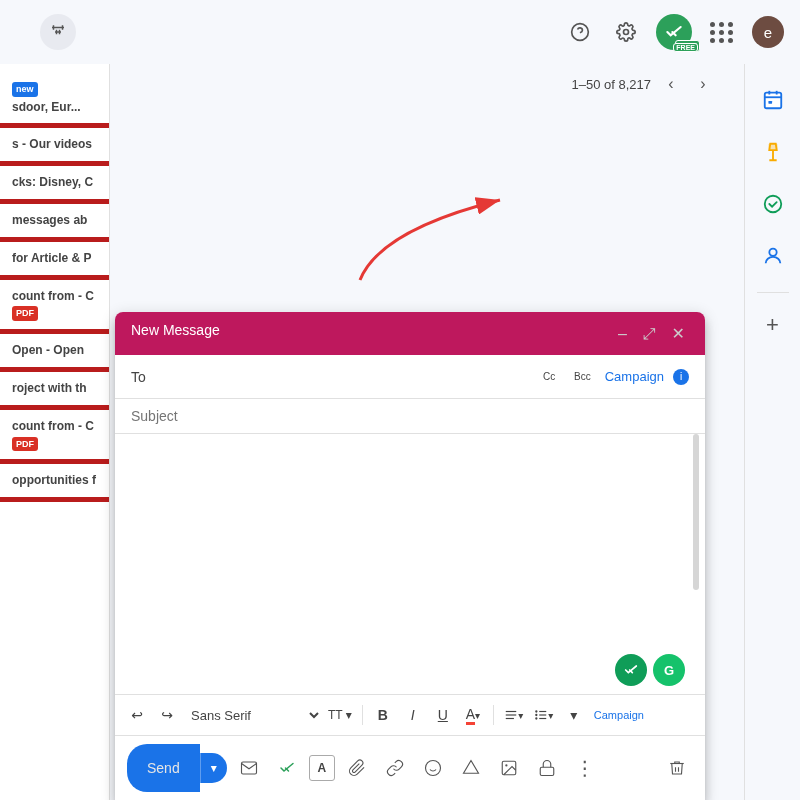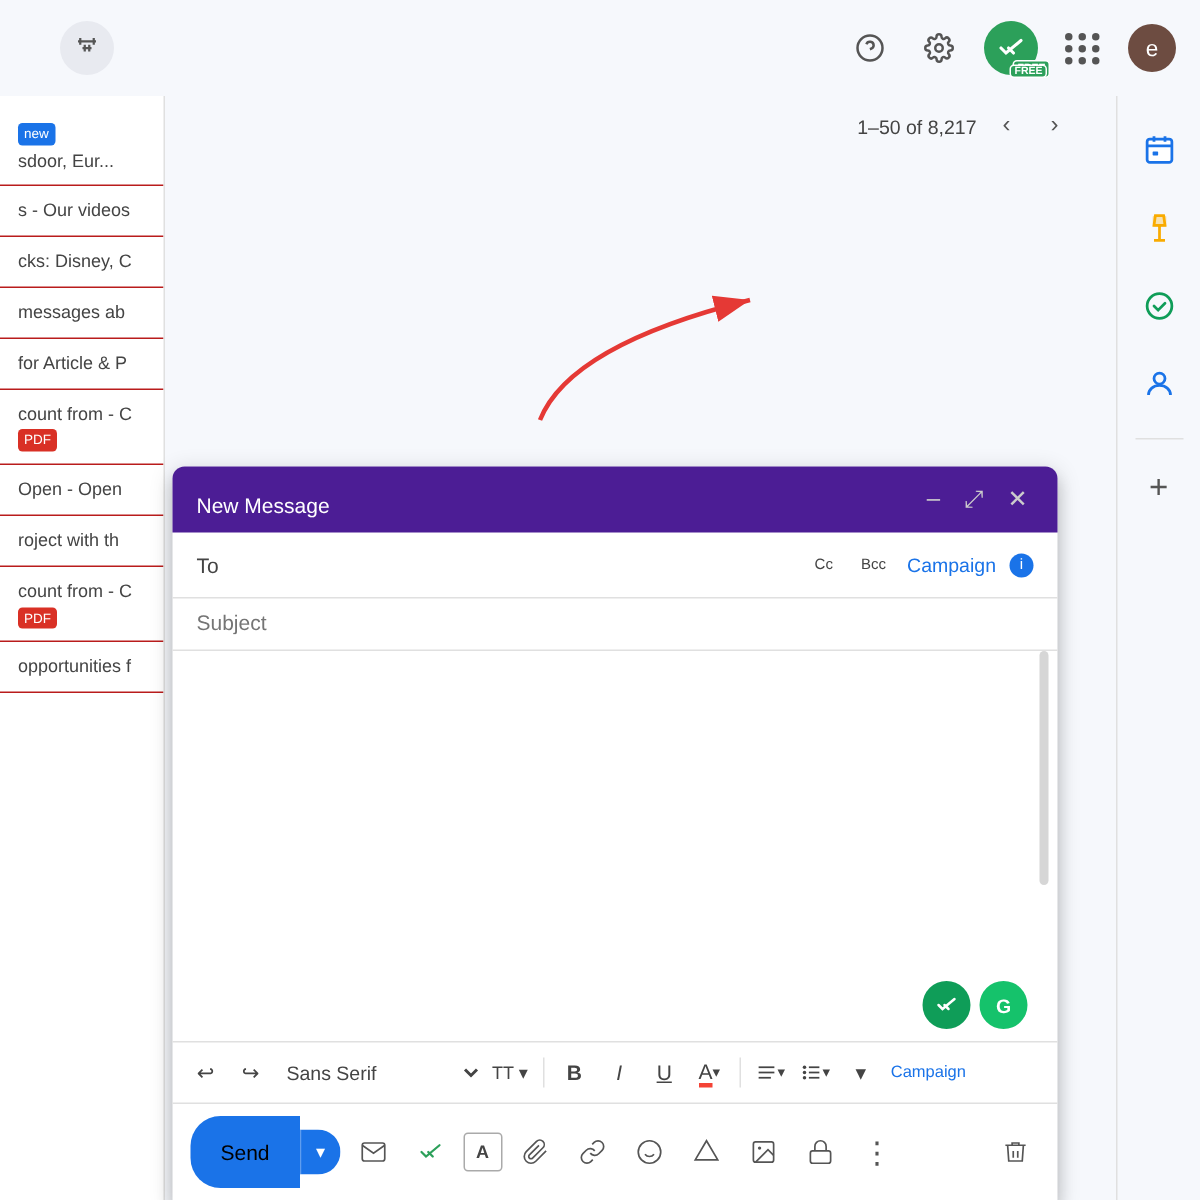--- a/index.html
+++ b/index.html
@@ -94,23 +94,24 @@
       width: 110px;
       background: #fff;
       border-right: 1px solid #e0e0e0;
       padding: 8px 0;
       overflow: hidden;
     }
     .email-item {
       padding: 8px 12px;
       font-size: 12px;
       color: #444;
-      border-bottom: 1px solid #b91c1c;
+      border-bottom: 5px solid #b91c1c;
       cursor: pointer;
       line-height: 1.4;
+      font-weight: bold;
     }
     .new-badge {
       display: inline-block;
       background: #1a73e8;
       color: #fff;
       font-size: 9px;
       padding: 1px 4px;
       border-radius: 3px;
       margin-bottom: 2px;
     }
@@ -186,25 +187,25 @@
       position: absolute;
       bottom: 0;
       left: 115px;
       width: 590px;
       background: #fff;
       border-radius: 8px 8px 0 0;
       box-shadow: 0 8px 10px 1px rgba(0,0,0,.14), 0 3px 14px 2px rgba(0,0,0,.12), 0 5px 5px -3px rgba(0,0,0,.2);
       z-index: 10;
     }
     .compose-header {
-      background: #4c1d95;
+      background: #be185d;
       border-radius: 8px 8px 0 0;
       padding: 10px 16px;
       display: flex;
-      align-items: flex-end;
+      align-items: flex-start;
       justify-content: space-between;
       cursor: pointer;
     }
     .compose-title {
       color: #fff;
       font-size: 14px;
       font-weight: 500;
     }
     .compose-header-actions {
       display: flex; gap: 8px; align-items: center;
@@ -364,21 +365,21 @@
       padding: 8px 12px;
       gap: 6px;
       border-top: 1px solid #e0e0e0;
     }
     .send-btn-group {
       display: flex;
       align-items: center;
     }
     .send-btn {
       background: #1a73e8;
-      color: #000000;
+      color: #e5e5e5;
       border: none;
       border-radius: 20px 0 0 20px;
       padding: 16px 20px;
       font-size: 14px;
       font-weight: 500;
       cursor: pointer;
     }
     .send-dropdown-btn {
       background: #1a73e8;
       color: #fff;

